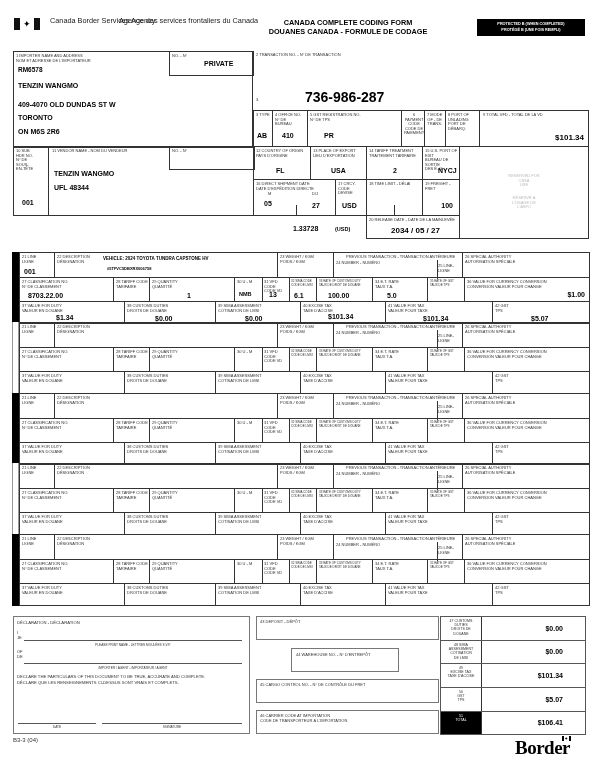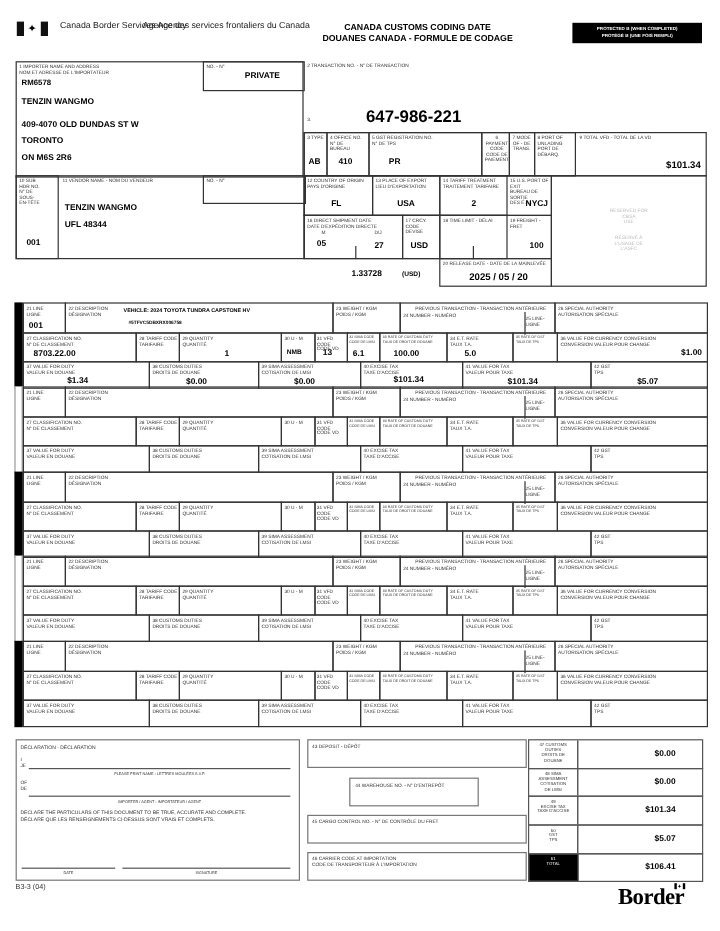--- a/index.html
+++ b/index.html
@@ -36,21 +36,21 @@
 <div class="flag">
   <div class="bar" style="left:0"></div>
   <div class="abs" style="left:9px;top:2px;font-size:9px;line-height:8px;">✦</div>
   <div class="bar" style="left:20px"></div>
 </div>
 <div class="hdr-txt" style="left:50px;top:17px;">Canada Border
 Services Agency</div>
 <div class="hdr-txt" style="left:119px;top:17px;">Agence des services
 frontaliers du Canada</div>
 <div class="title" style="left:258px;top:18px;width:180px;">
-  <div>CANADA CUSTOMS CODING DATE</div>
+  <div>CANADA COMPLETE CODING FORM</div>
   <div>DOUANES CANADA - FORMULE DE CODAGE</div>
 </div>
 <div class="protected">
   <div>PROTECTED  B  (WHEN COMPLETED)</div>
   <div>PROTÉGÉ  B  (UNE FOIS REMPLI)</div>
 </div>
 
 <div class="box" style="left:13px;top:51px;width:240px;height:97px;">
   <div class="lbl" style="left:2px;top:2px;">1 IMPORTER NAME AND ADDRESS
    NOM ET ADRESSE DE L'IMPORTATEUR</div>
@@ -60,21 +60,21 @@
   <div class="val" style="left:4px;top:62px;">TORONTO</div>
   <div class="val" style="left:4px;top:76px;">ON M6S 2R6</div>
   <div class="box" style="left:155px;top:-1px;width:85px;height:25px;">
     <div class="lbl" style="left:2px;top:2px;">NO. - N°</div>
     <div class="val" style="left:34px;top:8px;">PRIVATE</div>
   </div>
 </div>
 
 <div class="lbl" style="left:256px;top:53px;">2 TRANSACTION NO. - N° DE TRANSACTION</div>
 <div class="lbl" style="left:256px;top:98px;">3.</div>
-<div class="abs" style="left:305px;top:89px;font-size:14px;font-weight:bold;">647-986-221</div>
+<div class="abs" style="left:305px;top:89px;font-size:14px;font-weight:bold;">736-986-287</div>
 
 <div class="box" style="left:253px;top:110px;width:336px;height:37px;">
   <div class="cell" style="left:-1px;top:-1px;width:20px;height:37px;">
     <div class="lbl" style="left:2px;top:2px;">3 TYPE</div>
     <div class="val" style="left:3px;top:21px;">AB</div>
   </div>
   <div class="cell" style="left:18px;top:-1px;width:36px;height:37px;">
     <div class="lbl" style="left:2px;top:2px;">4 OFFICE NO.
 N° DE
 BUREAU</div>
@@ -166,21 +166,21 @@
     <div class="abs" style="left:27px;top:25px;width:1px;height:11px;background:#333;"></div>
   </div>
   <div class="lbl" style="left:171px;top:2px;">19  FREIGHT - FRET</div>
   <div class="val" style="right:6px;top:22px;">100</div>
 </div>
 
 <div class="val" style="left:293px;top:225px;">1.33728</div>
 <div class="abs" style="left:335px;top:226px;font-size:5.5px;font-weight:bold;">(USD)</div>
 <div class="box" style="left:366px;top:215px;width:94px;height:24px;">
   <div class="lbl" style="left:2px;top:2px;">20  RELEASE DATE - DATE DE LA MAINLEVÉE</div>
-  <div class="val-lg" style="left:24px;top:10px;">2025 / 05 / 20</div>
+  <div class="val-lg" style="left:24px;top:10px;">2034 / 05 / 27</div>
 </div>
 
 <div class="box" style="left:459px;top:146px;width:130px;height:93px;">
   <div class="lbl faint" style="left:0;width:128px;top:27px;text-align:center;">RESERVED FOR
 CBSA
 USE</div>
   <div class="lbl faint" style="left:0;width:128px;top:49px;text-align:center;">RÉSERVÉ À
 L'USAGE DE
 L'ASFC</div>
 </div>

